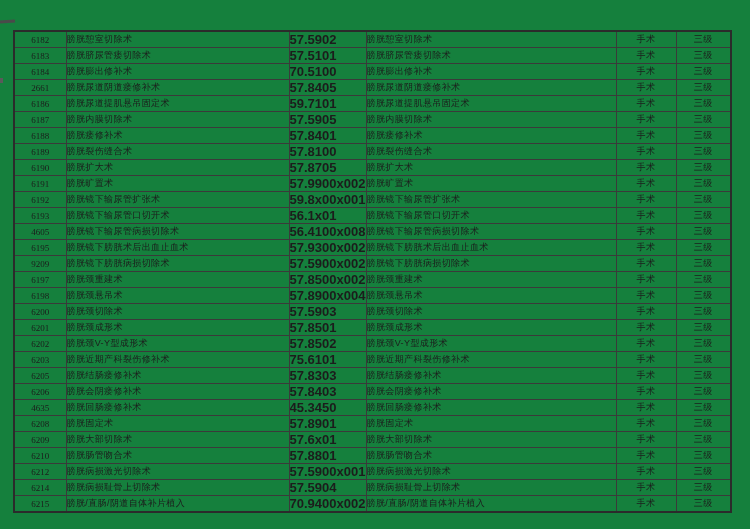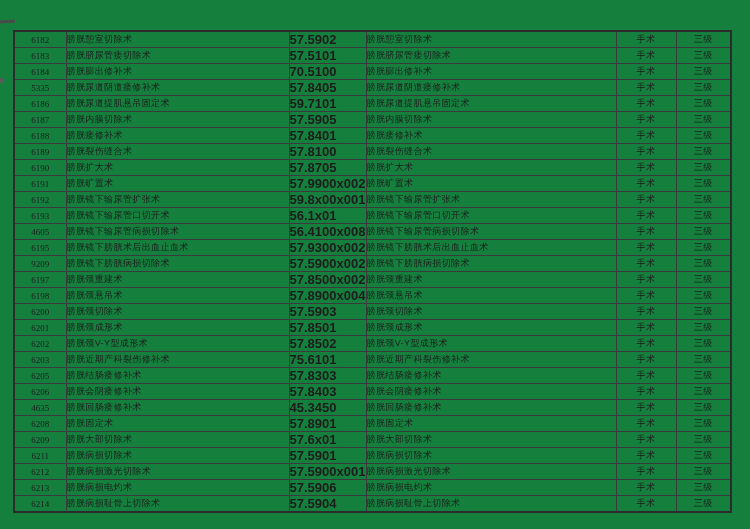--- a/index.html
+++ b/index.html
@@ -104,21 +104,21 @@
         </tr>
         <tr>
           <td class="seq">6184</td>
           <td class="cname">膀胱膨出修补术</td>
           <td class="code">70.5100</td>
           <td class="cname">膀胱膨出修补术</td>
           <td class="cat">手术</td>
           <td class="lvl">三级</td>
         </tr>
         <tr>
-          <td class="seq">5335</td>
+          <td class="seq">2661</td>
           <td class="cname">膀胱尿道阴道瘘修补术</td>
           <td class="code">57.8405</td>
           <td class="cname">膀胱尿道阴道瘘修补术</td>
           <td class="cat">手术</td>
           <td class="lvl">三级</td>
         </tr>
         <tr>
           <td class="seq">6186</td>
           <td class="cname">膀胱尿道提肌悬吊固定术</td>
           <td class="code">59.7101</td>
@@ -288,46 +288,46 @@
         </tr>
         <tr>
           <td class="seq">6209</td>
           <td class="cname">膀胱大部切除术</td>
           <td class="code">57.6x01</td>
           <td class="cname">膀胱大部切除术</td>
           <td class="cat">手术</td>
           <td class="lvl">三级</td>
         </tr>
         <tr>
-          <td class="seq">6211</td>
-          <td class="cname">膀胱病损切除术</td>
-          <td class="code">57.5901</td>
-          <td class="cname">膀胱病损切除术</td>
+          <td class="seq">6210</td>
+          <td class="cname">膀胱肠管吻合术</td>
+          <td class="code">57.8801</td>
+          <td class="cname">膀胱肠管吻合术</td>
           <td class="cat">手术</td>
           <td class="lvl">三级</td>
         </tr>
         <tr>
           <td class="seq">6212</td>
           <td class="cname">膀胱病损激光切除术</td>
           <td class="code">57.5900x001</td>
           <td class="cname">膀胱病损激光切除术</td>
           <td class="cat">手术</td>
           <td class="lvl">三级</td>
         </tr>
         <tr>
-          <td class="seq">6213</td>
-          <td class="cname">膀胱病损电灼术</td>
-          <td class="code">57.5906</td>
-          <td class="cname">膀胱病损电灼术</td>
-          <td class="cat">手术</td>
-          <td class="lvl">三级</td>
-        </tr>
-        <tr>
           <td class="seq">6214</td>
           <td class="cname">膀胱病损耻骨上切除术</td>
           <td class="code">57.5904</td>
           <td class="cname">膀胱病损耻骨上切除术</td>
+          <td class="cat">手术</td>
+          <td class="lvl">三级</td>
+        </tr>
+        <tr>
+          <td class="seq">6215</td>
+          <td class="cname">膀胱/直肠/阴道自体补片植入</td>
+          <td class="code">70.9400x002</td>
+          <td class="cname">膀胱/直肠/阴道自体补片植入</td>
           <td class="cat">手术</td>
           <td class="lvl">三级</td>
         </tr>
       </tbody>
   </table>
 </div>
 
 </body></html>

